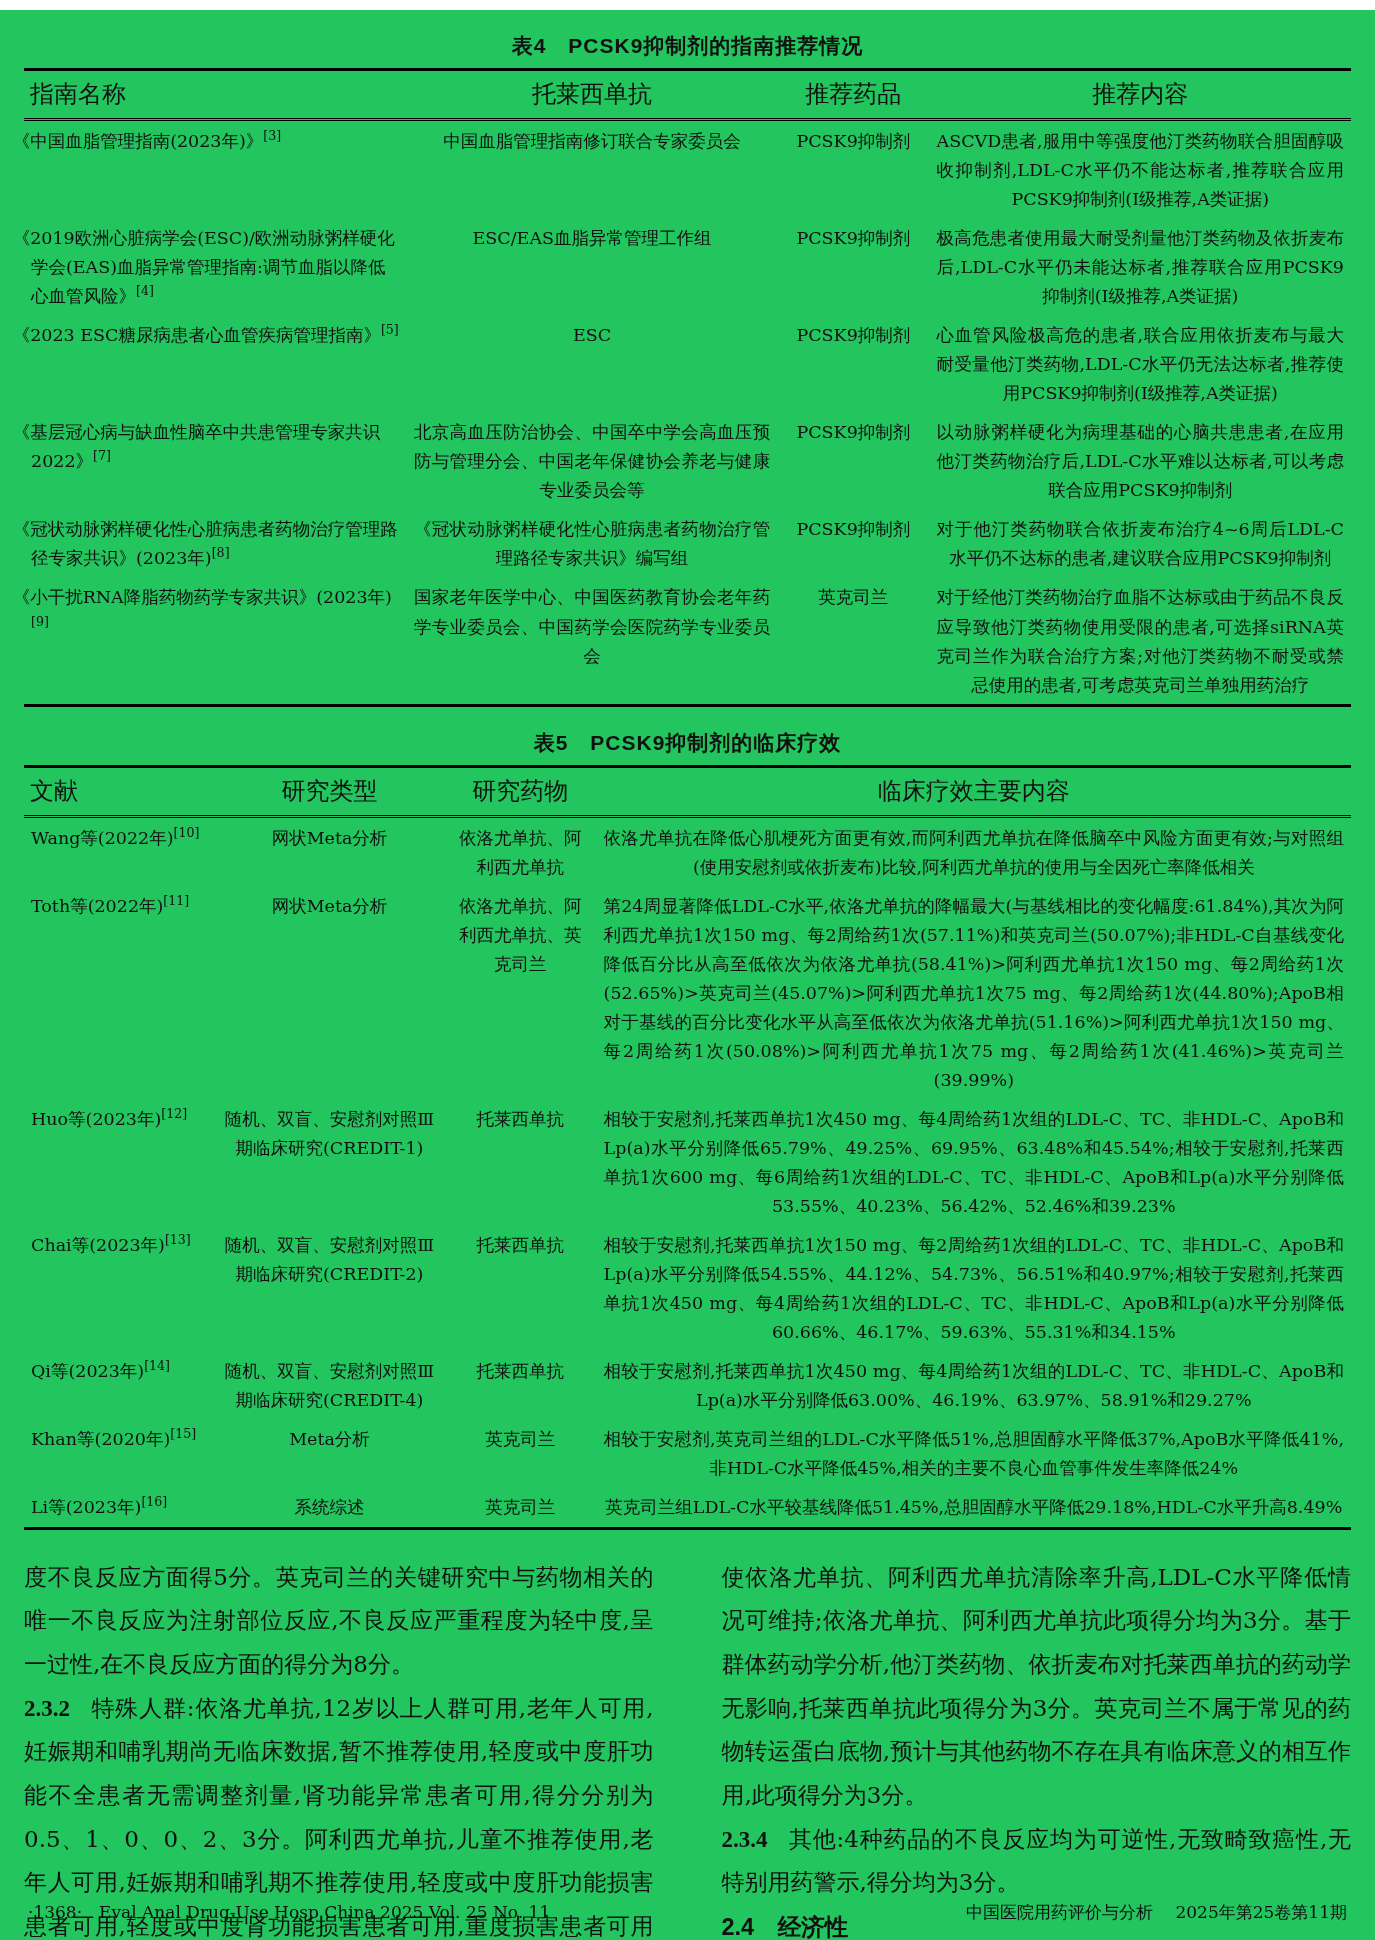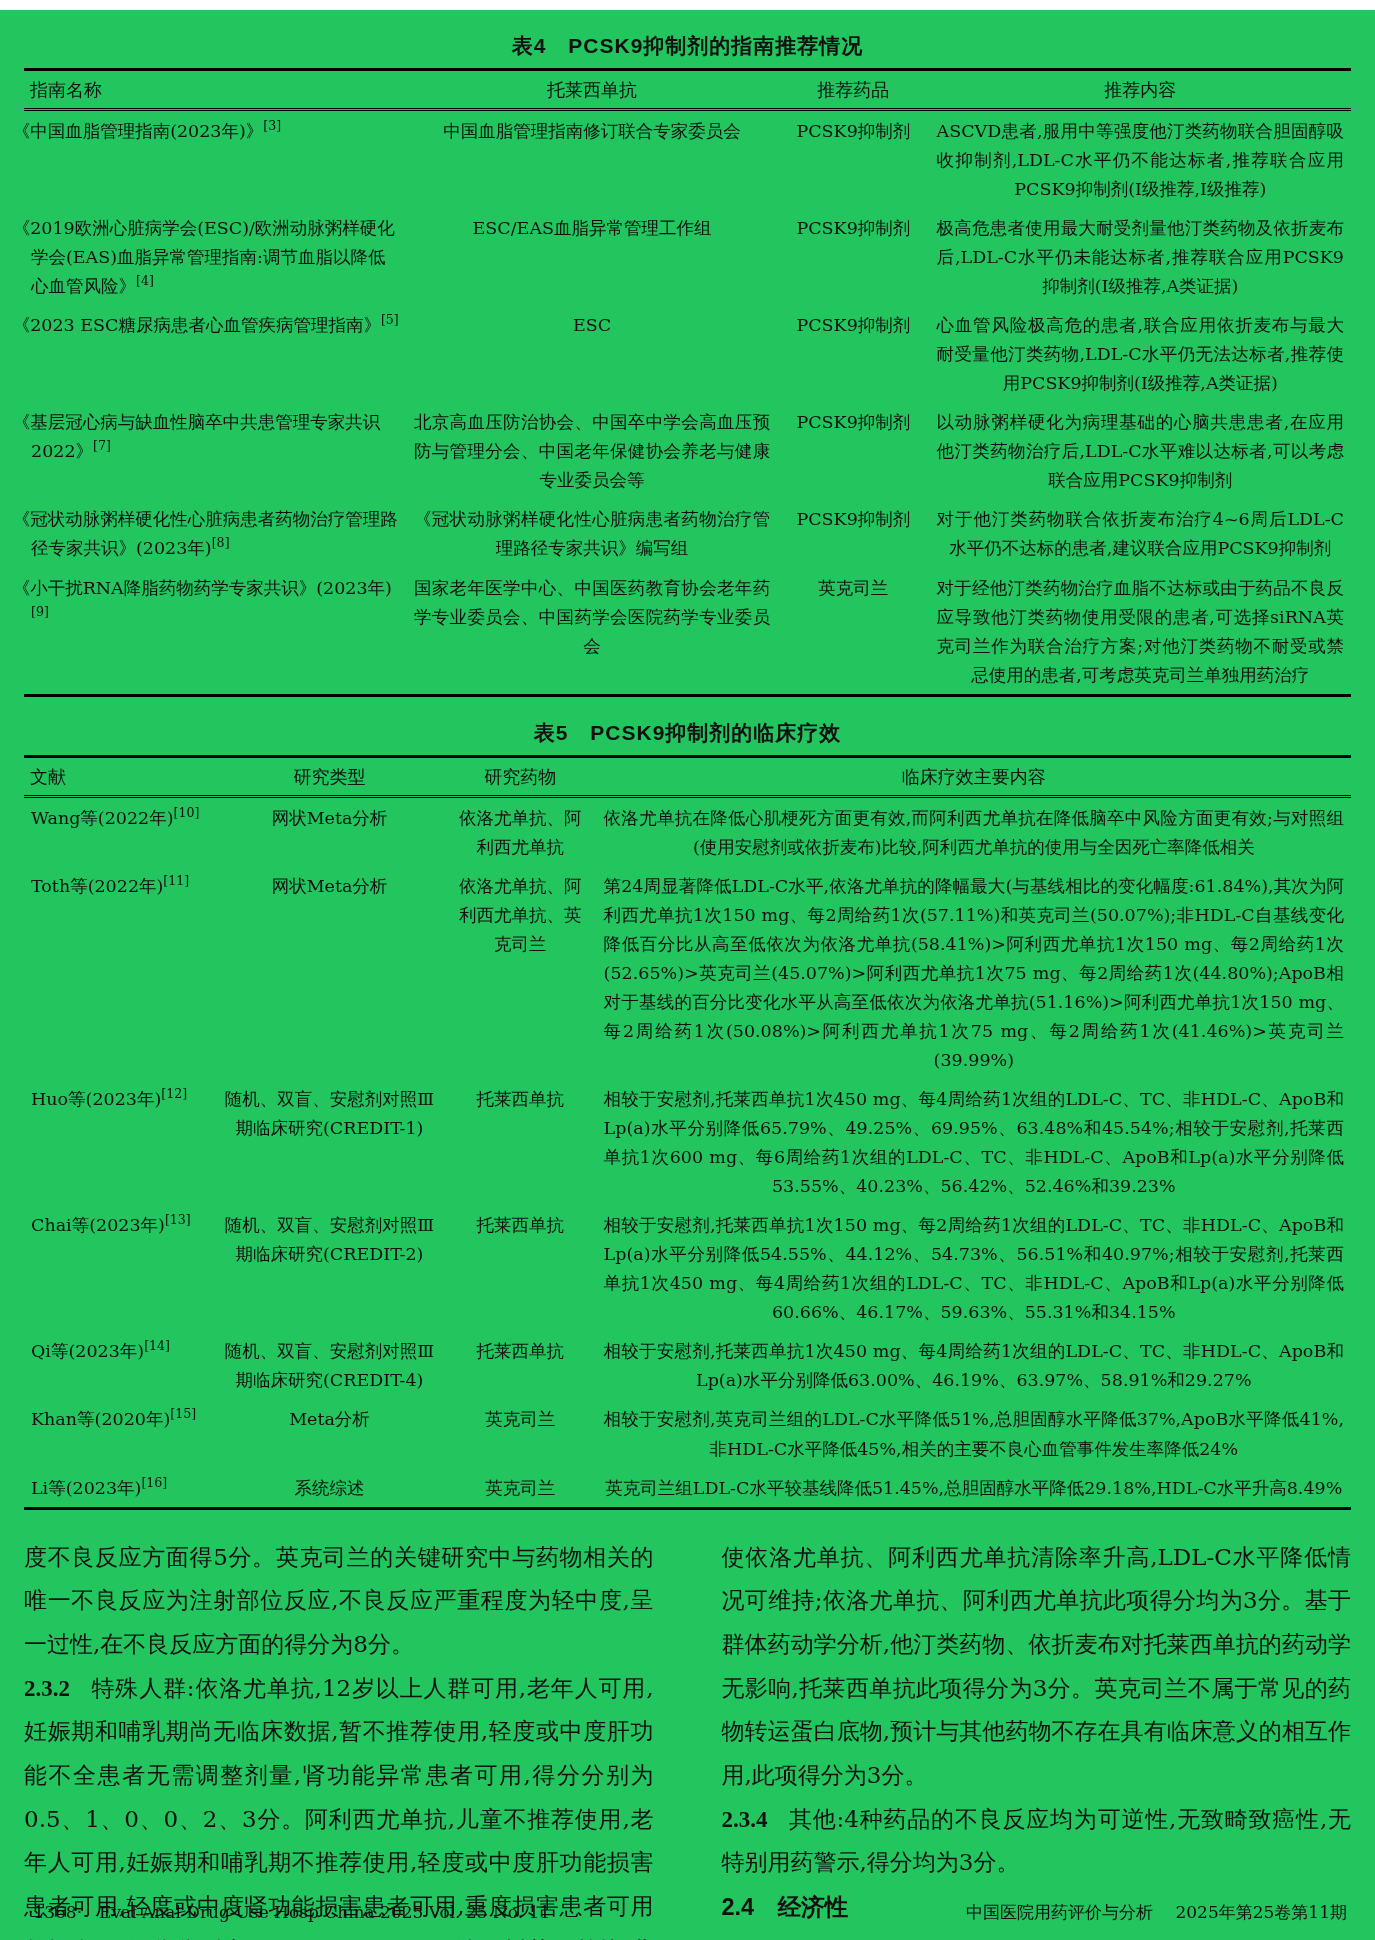--- a/index.html
+++ b/index.html
@@ -11,21 +11,21 @@
   .tbl-title{
     text-align:center;font-family:"Liberation Sans","DejaVu Sans",sans-serif;
     font-weight:bold;font-size:21px;margin:6px 0 8px 0;letter-spacing:1px;
   }
   table.paper{
     width:1327px;margin:0 auto;border-collapse:collapse;
     border-top:3px solid #000;border-bottom:3px solid #000;
     font-size:17.5px;line-height:1.66;table-layout:fixed;
   }
   table.paper thead th{
-    font-weight:normal;font-size:18px;padding:4px 6px 3px 6px;
+    font-weight:normal;font-size:24px;padding:4px 6px 3px 6px;
     border-bottom:3px double #000;
   }
   table.paper td{
     vertical-align:top;padding:6px 7px 4px 7px;
   }
   
   .t4-c1{width:29%;} .t4-c2{width:28%;} .t4-c3{width:11%;} .t4-c4{width:32%;}
   
   .t5-c1{width:14%;} .t5-c2{width:17%;} .t5-c3{width:11%;} .t5-c4{width:58%;}
   th.h-left{text-align:left;}
@@ -69,21 +69,21 @@
         <th class="t4-c2">托莱西单抗</th>
         <th class="t4-c3">推荐药品</th>
         <th class="t4-c4">推荐内容</th>
       </tr>
     </thead>
     <tbody>
       <tr>
         <td class="cell-left hang"><span>《中国血脂管理指南(2023年)》</span><sup>[3]</sup></td>
         <td class="cell-justify">中国血脂管理指南修订联合专家委员会</td>
         <td class="cell-center">PCSK9抑制剂</td>
-        <td class="cell-justify">ASCVD患者,服用中等强度他汀类药物联合胆固醇吸收抑制剂,LDL-C水平仍不能达标者,推荐联合应用PCSK9抑制剂(Ⅰ级推荐,Ⅰ级推荐)</td>
+        <td class="cell-justify">ASCVD患者,服用中等强度他汀类药物联合胆固醇吸收抑制剂,LDL-C水平仍不能达标者,推荐联合应用PCSK9抑制剂(Ⅰ级推荐,A类证据)</td>
       </tr>
       <tr>
         <td class="cell-left hang"><span>《2019欧洲心脏病学会(ESC)/欧洲动脉粥样硬化学会(EAS)血脂异常管理指南:调节血脂以降低心血管风险》</span><sup>[4]</sup></td>
         <td class="cell-justify">ESC/EAS血脂异常管理工作组</td>
         <td class="cell-center">PCSK9抑制剂</td>
         <td class="cell-justify">极高危患者使用最大耐受剂量他汀类药物及依折麦布后,LDL-C水平仍未能达标者,推荐联合应用PCSK9抑制剂(Ⅰ级推荐,A类证据)</td>
       </tr>
       <tr>
         <td class="cell-left hang"><span>《2023 ESC糖尿病患者心血管疾病管理指南》</span><sup>[5]</sup></td>
         <td class="cell-justify">ESC</td>

